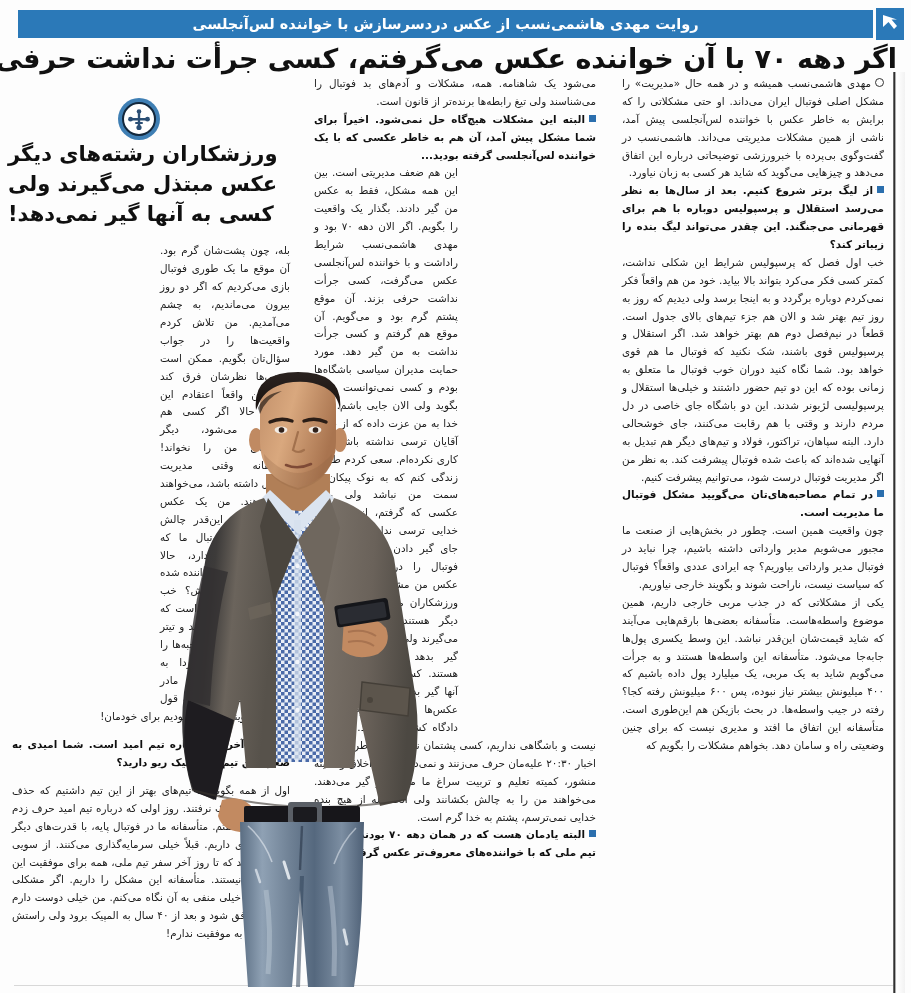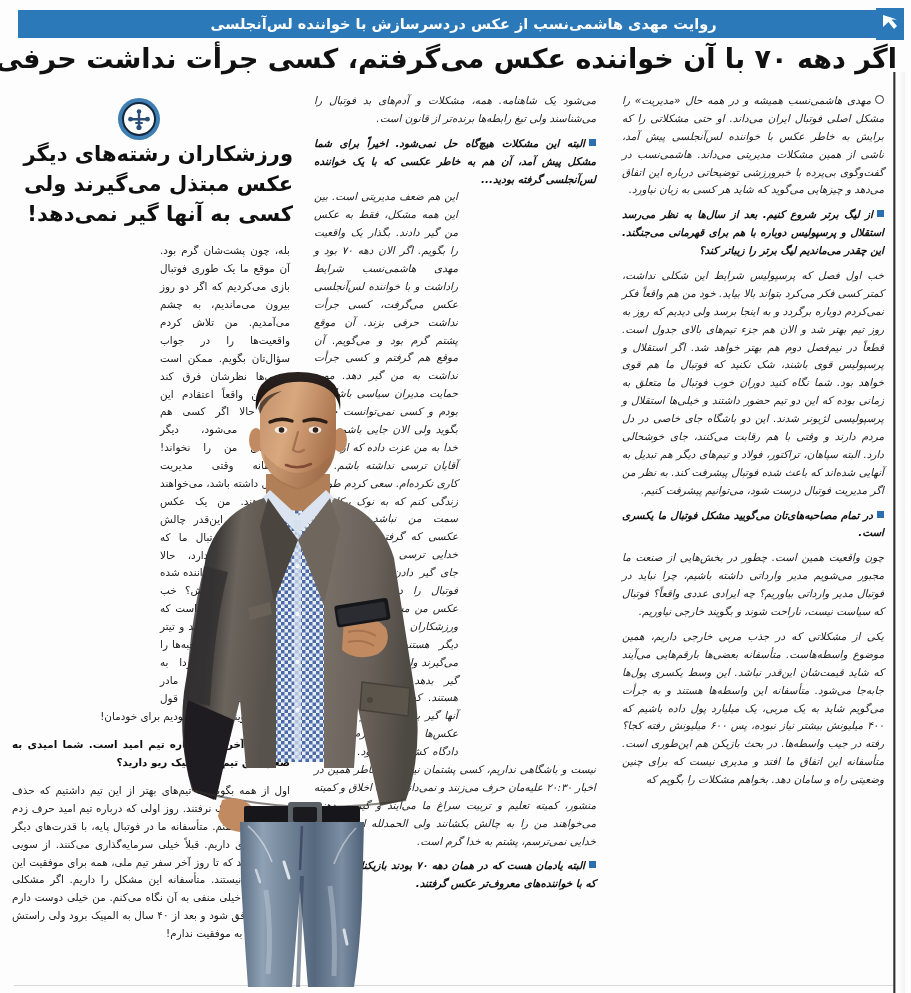--- a/index.html
+++ b/index.html
@@ -19,21 +19,20 @@
   }
 
   
   .kicker-bar{
     position:absolute;
     top:10px;left:18px;
     width:855px;height:28px;
     background:#2b79b8;
     display:flex;align-items:center;justify-content:center;
     overflow:hidden;
-    padding-left:18px;
   }
   .kicker-text{
     color:#ffffff;
     font-size:14.5px;
     font-weight:bold;
     letter-spacing:-0.4px;
     white-space:nowrap;
     line-height:1;
   }
   .logo-badge{
@@ -74,33 +73,32 @@
   }
   .bottom-rule{
     position:absolute;
     top:985px;left:14px;width:879px;height:1px;
     background:#d8d8d8;
   }
 
   
   .col{
     position:absolute;
-    top:92px;
+    top:75px;
     font-size:10.4px;
     line-height:1.72;
     color:#1b1b1b;
     text-align:justify;
     direction:rtl;
-    font-style:italic;
   }
   .col-right{ left:622px; width:262px; height:895px; }
   .col-mid  { left:314px; width:282px; height:895px; }
 
   .col p{margin:0 0 0 0;text-indent:0;}
-  .col p + p{margin-top:7px;}
+  .col p + p{margin-top:0;}
 
   
   .q{
     font-weight:bold;
     color:#0f0f0f;
     margin-top:5px;
     margin-bottom:4px;
     letter-spacing:-0.25px;
   }
   .q .bullet{
@@ -135,21 +133,21 @@
     border-radius:50%;
     border:2.2px solid #13283c;
     background:#ffffff;
   }
   .emblem svg{position:absolute;inset:0;}
 
   .pullquote{
     position:absolute;
     top:140px;left:8px;
     width:285px;
-    text-align:right;
+    text-align:left;
     font-size:21px;
     font-weight:bold;
     line-height:1.42;
     color:#101010;
     letter-spacing:-0.6px;
   }
 
   .col-left-body{
     position:absolute;
     top:232px;left:12px;
@@ -197,23 +195,23 @@
     <svg width="20" height="22" viewBox="0 0 20 22" aria-hidden="true">
       <path d="M3 2 L3 14 L8.5 9 L14 16 L17 13 L11.5 6.5 L17 6.5 Z" fill="#ffffff"></path>
       <path d="M3 16 L3 20 L17 20 L17 16 Z" fill="#ffffff" opacity="0"></path>
     </svg>
   </div>
 
   <div class="headline">اگر دهه ۷۰ با آن خواننده عکس می‌گرفتم، کسی جرأت نداشت حرفی بزند</div>
 
   <div class="col col-right">
     <p><span class="lead-mark"></span><span>مهدی هاشمی‌نسب همیشه و در همه حال «مدیریت» را مشکل اصلی فوتبال ایران می‌داند. او حتی مشکلاتی را که برایش به خاطر عکس با خواننده لس‌آنجلسی پیش آمد، ناشی از همین مشکلات مدیریتی می‌داند. هاشمی‌نسب در گفت‌وگوی بی‌پرده با خبرورزشی توضیحاتی درباره این اتفاق می‌دهد و چیزهایی می‌گوید که شاید هر کسی به زبان نیاورد.</span></p>
-    <p class="q"><span class="bullet"></span><span>از لیگ برتر شروع کنیم. بعد از سال‌ها به نظر می‌رسد استقلال و پرسپولیس دوباره با هم برای قهرمانی می‌جنگند. این چقدر می‌ماندیم لیگ برتر را زیباتر کند؟</span></p>
+    <p class="q"><span class="bullet"></span><span>از لیگ برتر شروع کنیم. بعد از سال‌ها به نظر می‌رسد استقلال و پرسپولیس دوباره با هم برای قهرمانی می‌جنگند. این چقدر می‌تواند لیگ بنده را زیباتر کند؟</span></p>
     <p>خب اول فصل که پرسپولیس شرایط این شکلی نداشت، کمتر کسی فکر می‌کرد بتواند بالا بیاید. خود من هم واقعاً فکر نمی‌کردم دوباره برگردد و به اینجا برسد ولی دیدیم که روز به روز تیم بهتر شد و الان هم جزء تیم‌های بالای جدول است. قطعاً در نیم‌فصل دوم هم بهتر خواهد شد. اگر استقلال و پرسپولیس قوی باشند، شک نکنید که فوتبال ما هم قوی خواهد بود. شما نگاه کنید دوران خوب فوتبال ما متعلق به زمانی بوده که این دو تیم حضور داشتند و خیلی‌ها استقلال و پرسپولیسی لژیونر شدند. این دو باشگاه جای خاصی در دل مردم دارند و وقتی با هم رقابت می‌کنند، جای خوشحالی دارد. البته سپاهان، تراکتور، فولاد و تیم‌های دیگر هم تبدیل به آنهایی شده‌اند که باعث شده فوتبال پیشرفت کند. به نظر من اگر مدیریت فوتبال درست شود، می‌توانیم پیشرفت کنیم.</p>
-    <p class="q"><span class="bullet"></span><span>در تمام مصاحبه‌های‌تان می‌گویید مشکل فوتبال ما یکسری است.</span></p>
+    <p class="q"><span class="bullet"></span><span>در تمام مصاحبه‌های‌تان می‌گویید مشکل فوتبال ما مدیریت است.</span></p>
     <p>چون واقعیت همین است. چطور در بخش‌هایی از صنعت ما مجبور می‌شویم مدیر وارداتی داشته باشیم، چرا نباید در فوتبال مدیر وارداتی بیاوریم؟ چه ایرادی عددی واقعاً؟ فوتبال که سیاست نیست، ناراحت شوند و بگویند خارجی نیاوریم.</p>
     <p>یکی از مشکلاتی که در جذب مربی خارجی داریم، همین موضوع واسطه‌هاست. متأسفانه بعضی‌ها بارقم‌هایی می‌آیند که شاید قیمت‌شان این‌قدر نباشد. این وسط یکسری پول‌ها جابه‌جا می‌شود. متأسفانه این واسطه‌ها هستند و به جرأت می‌گویم شاید به یک مربی، یک میلیارد پول داده باشیم که ۴۰۰ میلیونش بیشتر نیاز نبوده، پس ۶۰۰ میلیونش رفته کجا؟ رفته در جیب واسطه‌ها. در بحث بازیکن هم این‌طوری است. متأسفانه این اتفاق ما ‌افتد و مدیری نیست که برای چنین وضعیتی راه و سامان دهد. بخواهم مشکلات را بگویم که</p>
   </div>
 
   <div class="col col-mid">
     <p>می‌شود یک شاهنامه. همه، مشکلات و آدم‌های بد فوتبال را می‌شناسند ولی تیغ رابطه‌ها برنده‌تر از قانون است.</p>
     <p class="q"><span class="bullet"></span><span>البته این مشکلات هیچ‌گاه حل نمی‌شود. اخیراً برای شما مشکل پیش آمد، آن هم به خاطر عکسی که با یک خواننده لس‌آنجلسی گرفته بودید...</span></p>
     <div class="ph-spacer-mid"></div>
     <p>این هم ضعف مدیریتی است. بین این همه مشکل، فقط به عکس من گیر دادند. بگذار یک واقعیت را بگویم. اگر الان دهه ۷۰ بود و مهدی هاشمی‌نسب شرایط راداشت و با خواننده لس‌آنجلسی عکس می‌گرفت، کسی جرأت نداشت حرفی بزند. آن موقع پشتم گرم بود و می‌گویم. آن موقع هم گرفتم و کسی جرأت نداشت به من گیر دهد. مورد حمایت مدیران سیاسی باشگاه‌ها بودم و کسی نمی‌توانست چیزی بگوید ولی الان جایی باشم. البته خدا به من عزت داده که از حرف آقایان ترسی نداشته باشم. من کاری نکرده‌ام. سعی کردم طوری زندگی کنم که به نوک پیکان به سمت من نباشد ولی بابت عکسی که گرفتم، از هیچ بنده خدایی ترسی ندارم. بهتر است جای گیر دادن به این عکس‌ها، فوتبال را درست کنند. فقط عکس من مشکل دارد؟ خیلی از ورزشکاران ملی و در رشته‌های دیگر هستند که عکس مبتذل می‌گیرند ولی کسی نیست به آنها گیر بدهد چون قهرمان ملی هستند. کسی جرأت نمی‌کند به آنها گیر بدهد ولی اگر من همین عکس‌ها را الان بگیرم، کار به دادگاه کشیده می‌شود. چون من نیست و باشگاهی نداریم، کسی پشتمان نیست به خاطر همین در اخبار ۲۰:۳۰ علیه‌مان حرف می‌زنند و نمی‌دانم کمیته اخلاق و کمیته منشور، کمیته تعلیم و تربیت سراغ ما می‌آیند و گیر می‌دهند. می‌خواهند من را به چالش بکشانند ولی الحمدلله از هیچ بنده خدایی نمی‌ترسم، پشتم به خدا گرم است.</p>
     <p class="q"><span class="bullet"></span><span>البته یادمان هست که در همان دهه ۷۰ بودند بازیکنان تیم ملی که با خواننده‌های معروف‌تر عکس گرفتند.</span></p>

